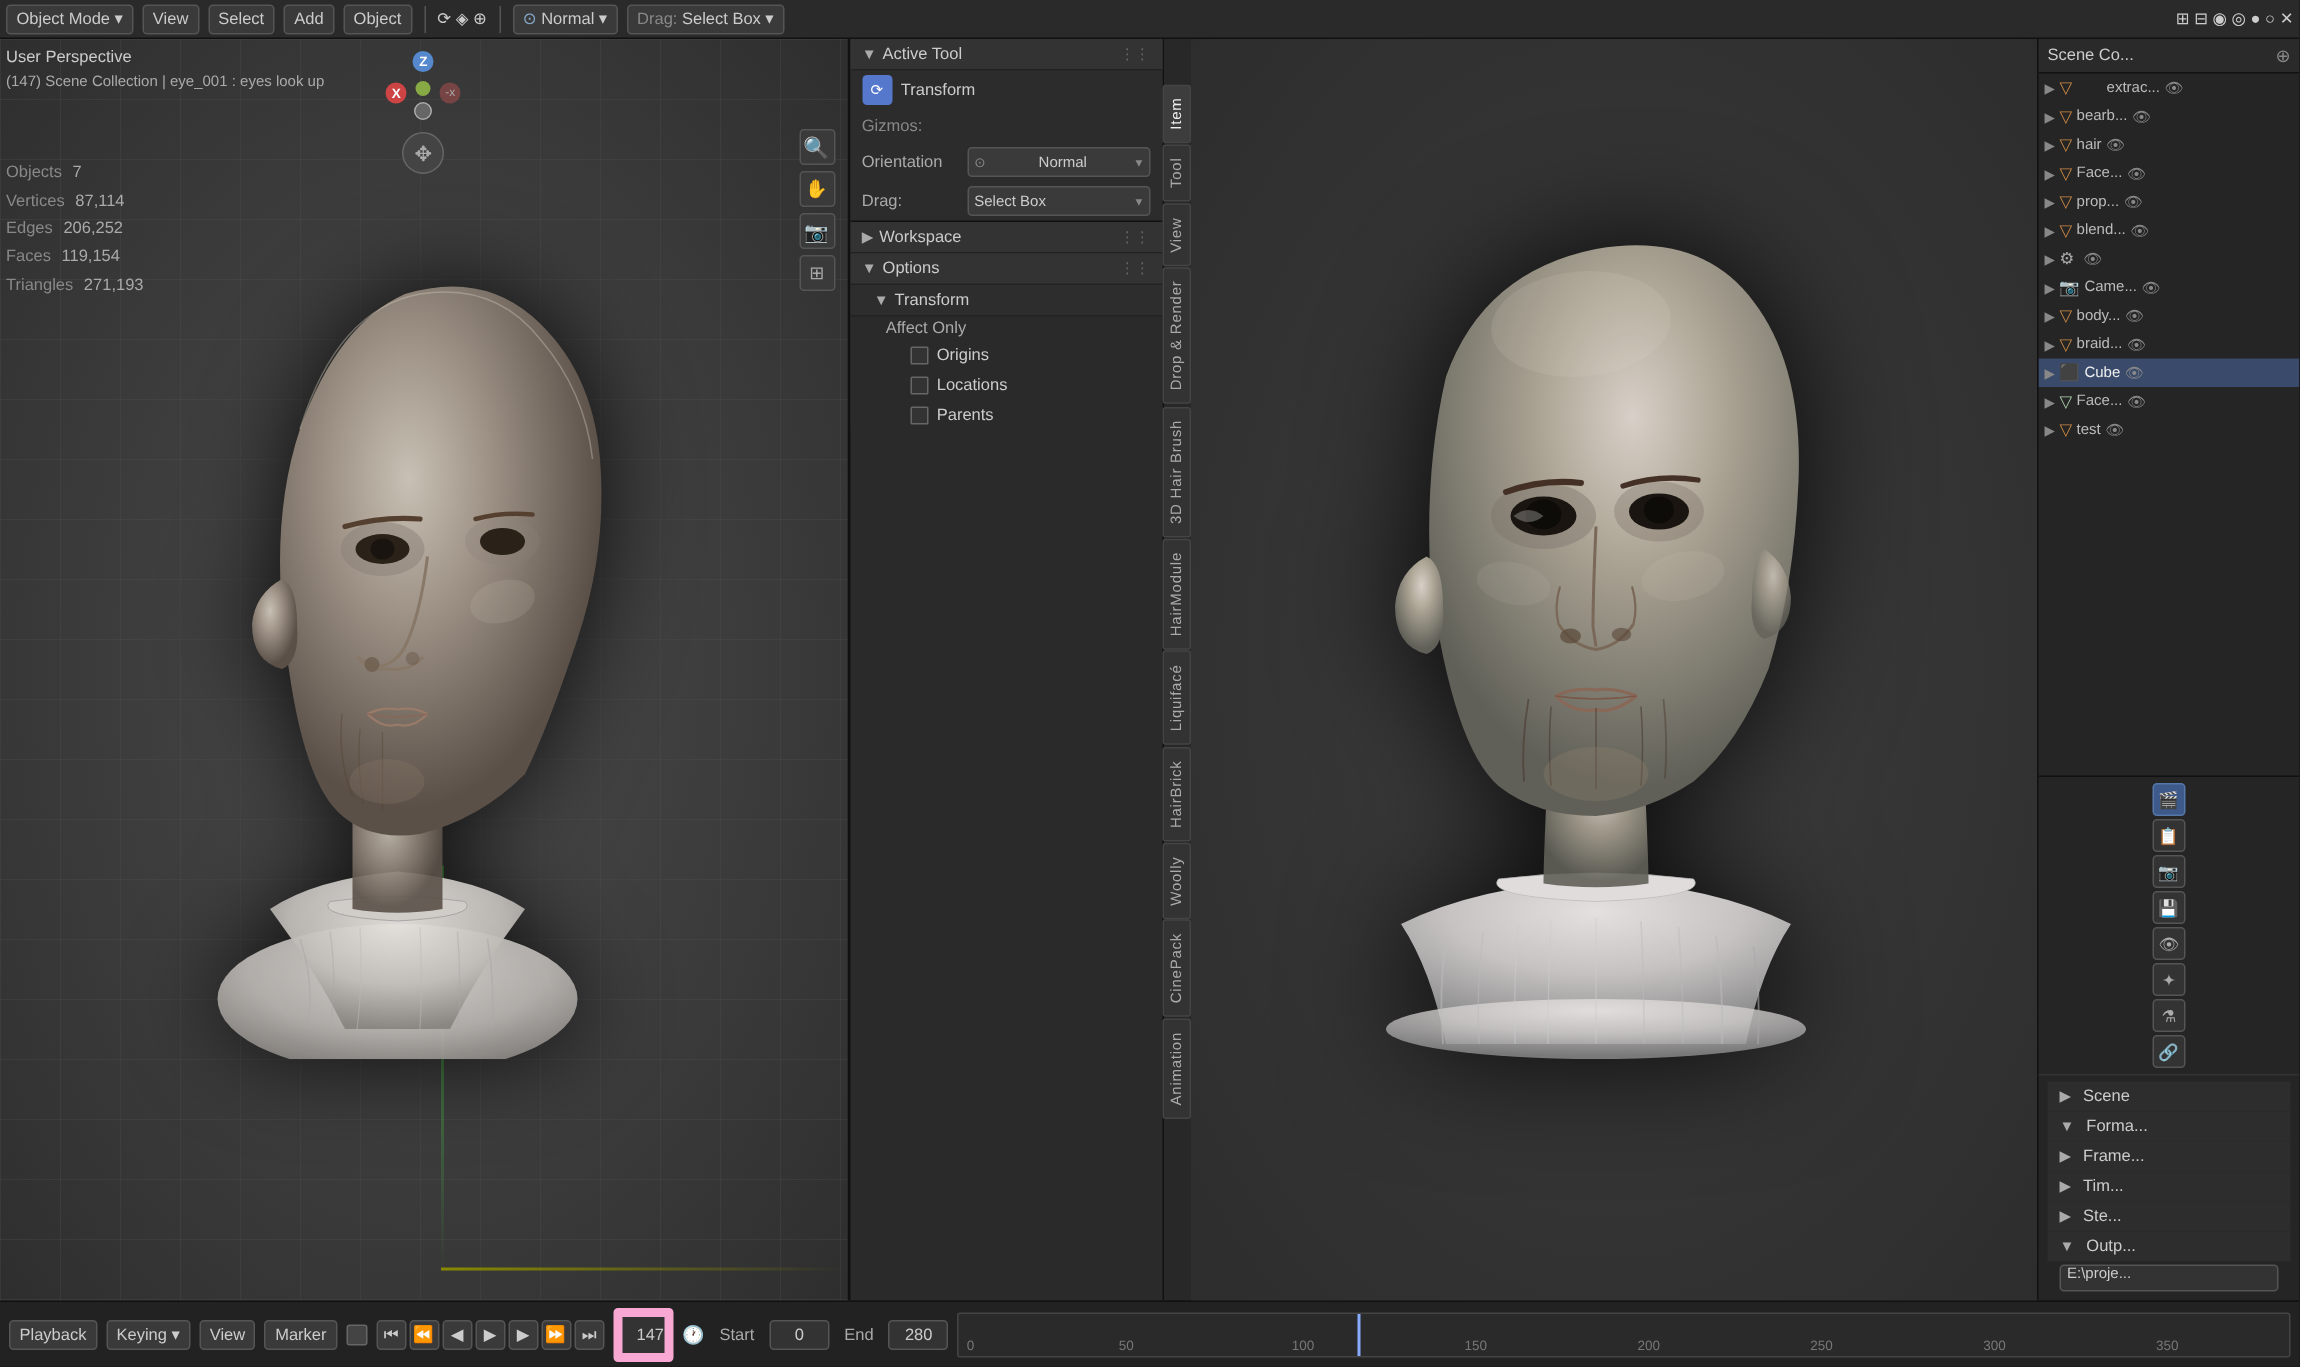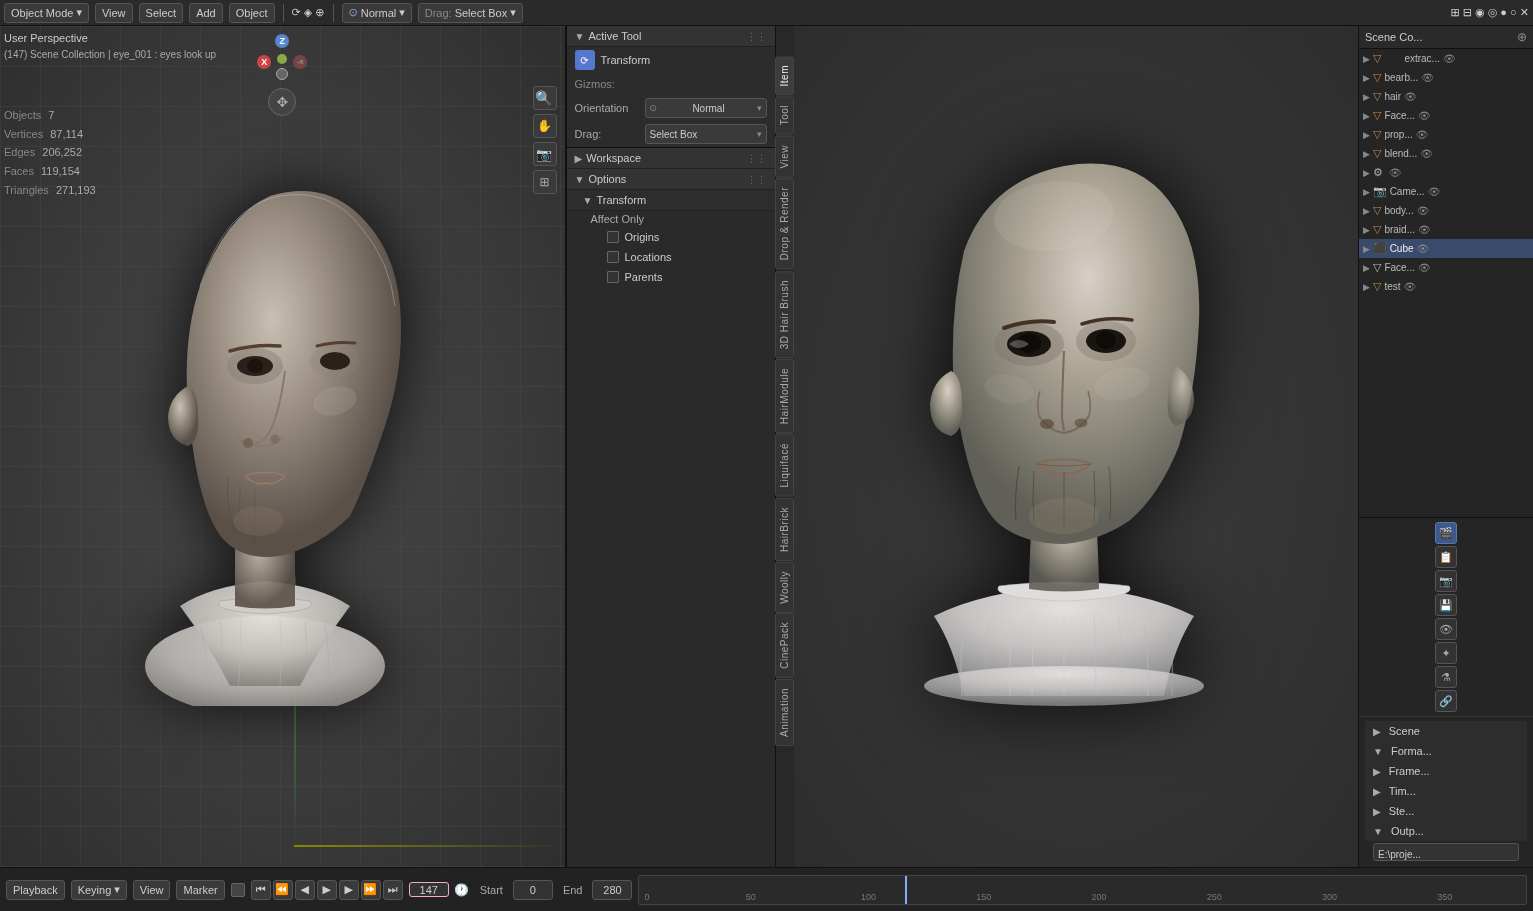--- a/index.html
+++ b/index.html
@@ -440,21 +440,21 @@
     .props-field {
       flex: 1;
       background: #333;
       border: 1px solid #555;
       border-radius: 3px;
       height: 18px;
       padding: 0 4px;
       color: #ccc;
       font-size: 10px;
       display: flex;
-      align-items: flex-end;
+      align-items: flex-start;
     }
 
     
     .bottom-bar {
       height: 44px;
       background: #222;
       border-top: 1px solid #111;
       display: flex;
       align-items: center;
       padding: 0 6px;
@@ -473,25 +473,25 @@
       background: #3a3a3a;
       border: 1px solid #555;
       border-radius: 3px;
       display: flex; align-items: center; justify-content: center;
       color: #ccc; font-size: 11px;
       cursor: pointer;
     }
 
     .frame-number {
       background: #333;
-      border: 1px solid #f9a8d4;
+      border: 6px solid #f9a8d4;
       color: #ccc;
       width: 40px;
-      height: 15px;
-      display: flex; align-items: center; justify-content: center;
+      height: 36px;
+      display: flex; align-items: center; justify-content: flex-end;
       border-radius: 3px;
       font-size: 11px;
     }
 
     .time-label {
       color: #aaa;
       font-size: 11px;
       margin: 0 4px;
     }
 

